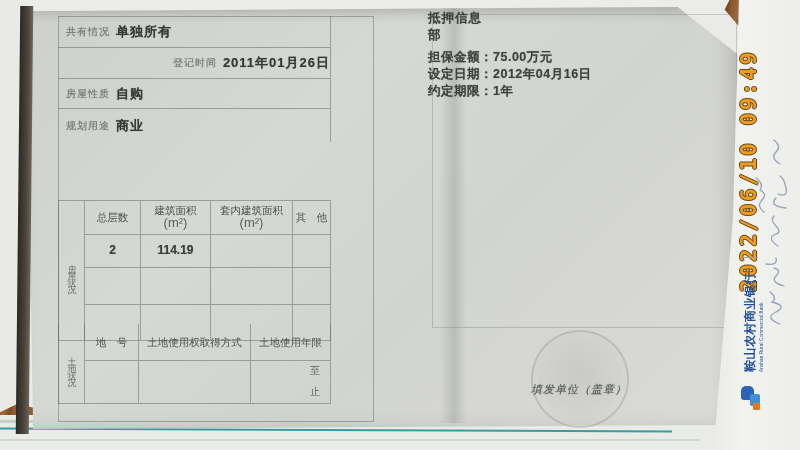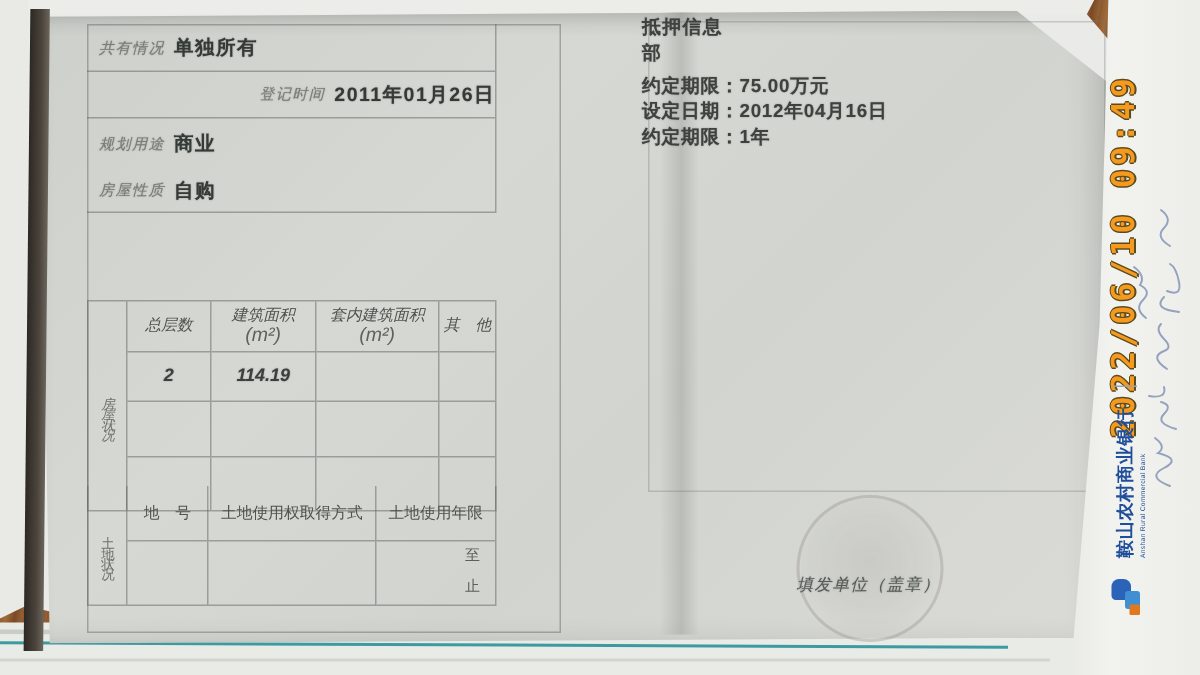--- a/index.html
+++ b/index.html
@@ -29,37 +29,37 @@
        clip-path:polygon(0% 1%,91% 0%,100% 12%,99.6% 99%,1% 100%);
        box-shadow:inset 0 6px 10px rgba(80,80,75,.18), inset -14px 0 18px rgba(90,92,88,.20);}
   #doc-fold{left:440px;top:8px;width:26px;height:415px;
        background:linear-gradient(to right,rgba(120,124,118,0) 0%,rgba(110,114,108,.25) 55%,rgba(120,124,118,0) 100%);}
   #dark-edge{left:18px;top:6px;width:13px;height:428px;transform:rotate(.6deg);
        background:linear-gradient(to right,#2c2823,#4b443c 60%,#6b655c);}
   #left-frame{left:58px;top:16px;width:314px;height:404px;border:1px solid rgba(95,100,95,.45);}
   #form-rows{left:58px;top:16px;width:272px;border-right:1px solid rgba(95,100,95,.5);}
   .frow{position:relative;display:flex;align-items:center;border-bottom:1px solid rgba(95,100,95,.5);}
   .flabel{width:50px;margin-left:8px;font-size:10px;letter-spacing:1px;color:#787e78;
-          text-shadow:0 0 1px rgba(120,126,120,.8);flex:none;font-style:italic;}
+          text-shadow:0 0 1px rgba(120,126,120,.8);flex:none;}
   .fvalue{font-size:13px;font-weight:700;color:#353a36;letter-spacing:1px;
           text-shadow:0 0 1px rgba(55,60,56,.55);}
 
   
   .gtable{display:grid;border-left:1px solid rgba(95,100,95,.5);}
   .cell{border-right:1px solid rgba(95,100,95,.5);border-bottom:1px solid rgba(95,100,95,.5);
         display:flex;align-items:center;justify-content:center;flex-direction:column;
         font-size:10.5px;color:#4d534e;text-align:center;line-height:1.15;}
   .cell .unit{font-size:13px;color:#5c625d;}
   .sidecell{writing-mode:vertical-rl;text-orientation:upright;letter-spacing:7px;
             font-size:9px;color:#6d736d;display:flex;align-items:center;justify-content:center;
             border-right:1px solid rgba(95,100,95,.5);border-bottom:1px solid rgba(95,100,95,.5);}
   .dcell{font-size:12px;font-weight:700;color:#3a403b;text-shadow:0 0 1px rgba(60,65,60,.5);}
   #housing-table{left:58px;top:200px;width:272px;height:140px;
                  grid-template-columns:26px 56px 70px 82px 1fr;
-                 grid-template-rows:34px 33px 37px 1fr;border-top:1px solid rgba(95,100,95,.5);font-style:italic;}
+                 grid-template-rows:34px 33px 37px 1fr;border-top:1px solid rgba(95,100,95,.5);}
   #land-table{left:58px;top:324px;width:272px;height:80px;
               grid-template-columns:26px 54px 112px 1fr;
               grid-template-rows:37px 1fr;}
   #land-term{justify-content:flex-start;align-items:flex-end;padding:4px 10px 0 0;box-sizing:border-box;
              font-size:10px;color:#5a605b;gap:9px;}
 
   
   #right-frame{left:432px;top:14px;width:303px;height:312px;border:1px solid rgba(110,115,110,.30);}
   #mortgage{left:428px;top:10px;width:300px;}
   #mortgage div{font-size:12.5px;font-weight:700;color:#3d423e;letter-spacing:.5px;
@@ -123,27 +123,27 @@
 
   <div class="abs" id="form-rows">
     <div class="frow" style="height:31px;">
       <span class="flabel">共有情况</span>
       <span class="fvalue">单独所有</span>
     </div>
     <div class="frow" style="height:30px;justify-content:flex-end;">
       <span class="flabel">登记时间</span>
       <span class="fvalue">2011年01月26日</span>
     </div>
+    <div class="frow" style="height:29px;">
+      <span class="flabel">房屋性质</span>
+      <span class="fvalue">自购</span>
+    </div>
     <div class="frow" style="height:33px;border-bottom:none;">
       <span class="flabel">规划用途</span>
       <span class="fvalue">商业</span>
-    </div>
-    <div class="frow" style="height:29px;">
-      <span class="flabel">房屋性质</span>
-      <span class="fvalue">自购</span>
     </div>
   </div>
 
   <div class="abs gtable" id="housing-table">
     <div class="sidecell" style="grid-row:1/5;">房屋状况</div>
     <div class="cell">
       <span>总层数</span>
     </div>
     <div class="cell">
       <span>建筑面积</span>
@@ -180,21 +180,21 @@
     <div class="cell" id="land-term">
       <span>至</span>
       <span>止</span>
     </div>
   </div>
 
   <div class="abs" id="right-frame"></div>
   <div class="abs" id="mortgage">
     <div class="m-title">抵押信息</div>
     <div>部</div>
-    <div class="m-amount">约定期限：75.00万元</div>
+    <div class="m-amount">担保金额：75.00万元</div>
     <div>设定日期：2012年04月16日</div>
     <div>约定期限：1年</div>
   </div>
 
   <div class="abs" id="seal"></div>
   <div class="abs" id="seal-caption">填发单位（盖章）</div>
 
   <div class="abs" id="strip">
     <div id="strip-inner">
       <div id="strip-rot">

